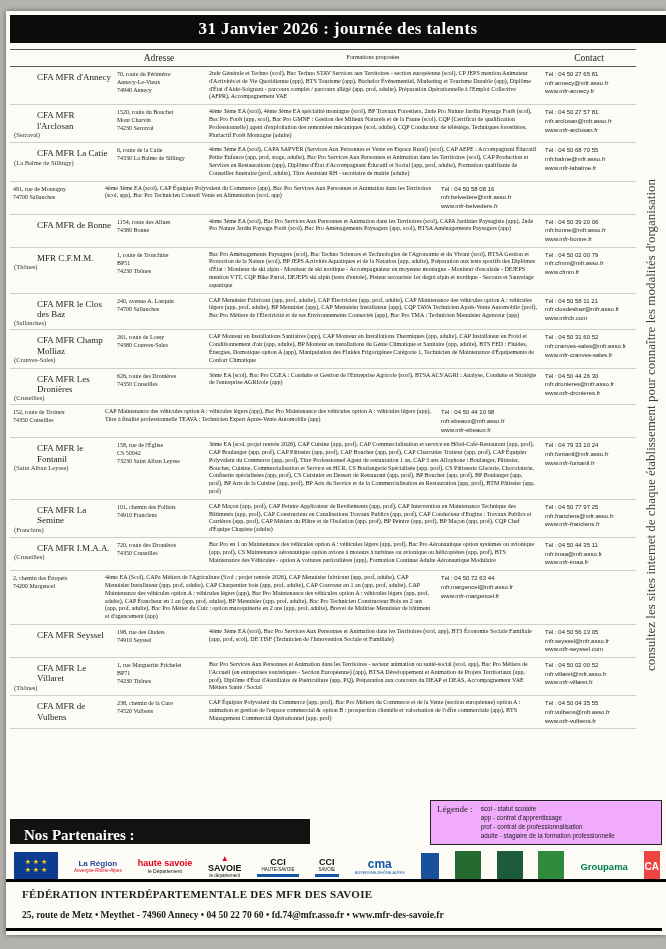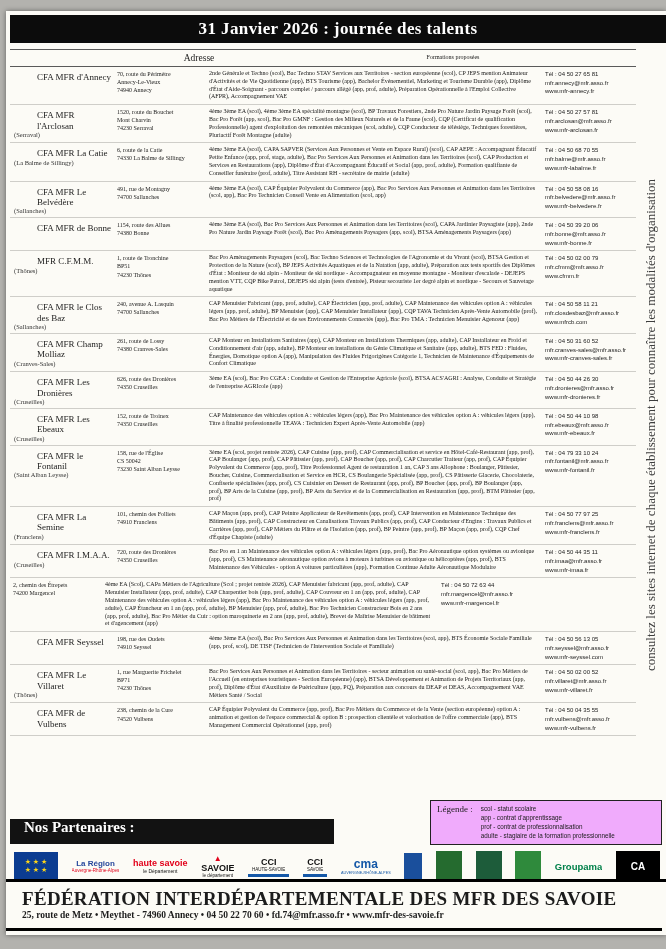--- a/index.html
+++ b/index.html
@@ -12,40 +12,40 @@
              display:flex;align-items:center;justify-content:center;}
   .title-bar span{color:#fff;font-size:17px;font-weight:bold;letter-spacing:.4px;}
   
   .side-note{position:absolute;right:0;top:40px;height:748px;width:30px;
              writing-mode:vertical-rl;transform:rotate(180deg);
              font-size:13px;color:#3d3d3d;display:flex;align-items:center;justify-content:center;
              line-height:28px;}
   
   .table{position:absolute;left:4px;top:38px;width:626px;height:750px;overflow:hidden;
          border-top:1px solid #5a5a5a;}
-  .thead{display:flex;border-bottom:1px solid #5a5a5a;align-items:center;height:17px;gap:40px;}
+  .thead{display:flex;border-bottom:1px solid #5a5a5a;align-items:center;height:17px;}
   .th{font-size:9.5px;text-align:center;color:#222;}
   .c-name{flex:0 0 104px;width:104px;padding:3px 2px 3px 4px;}
   .c-addr{flex:0 0 90px;width:90px;padding:3px 3px;}
   .c-form{flex:0 0 338px;width:338px;padding:3px 5px;}
   .c-contact{flex:0 0 94px;width:94px;padding:3px 3px;}
   .trow{display:flex;border-bottom:1px solid #cfcec9;}
   .cname{font-size:9px;line-height:1.15;padding-top:2px;margin-left:23px;}
   .csub{font-size:6.5px;color:#333;}
   .c-addr .line{font-size:6px;line-height:1.35;}
   .c-form{font-size:6px;line-height:1.3;color:#161616;}
   .c-contact .line{font-size:6px;line-height:1.45;font-family:"Liberation Sans",sans-serif;}
   
   .legend{position:absolute;left:424px;top:789px;width:232px;border:1px solid #222;
           display:flex;gap:8px;padding:3px 6px;background:#f0abfc;}
   .legend-label{font-size:9px;}
   .legend-items div{font-size:6.3px;line-height:1.45;font-family:"Liberation Sans",sans-serif;}
   
-  .partners-bar{position:absolute;left:4px;top:808px;width:324px;height:25px;background:#121212;
-                color:#fff;display:flex;align-items:flex-start;padding-left:14px;
+  .partners-bar{position:absolute;left:4px;top:808px;width:300px;height:25px;background:#121212;
+                color:#fff;display:flex;align-items:flex-end;padding-left:14px;
                 font-size:15px;font-weight:bold;}
   .logos{position:absolute;left:8px;top:837px;width:646px;height:36px;display:flex;
          align-items:center;justify-content:space-between;gap:3px;}
   .logo{display:flex;flex-direction:column;align-items:center;justify-content:center;
         text-align:center;overflow:hidden;font-family:"Liberation Sans",sans-serif;}
   .logo.eu{width:44px;height:29px;background:#0b3c91;}
   .logo.eu::before{content:"★ ★ ★";color:#ffd617;font-size:7px;line-height:1.2;}
   .logo.eu::after{content:"★ ★ ★";color:#ffd617;font-size:7px;line-height:1.2;}
   .logo.region .l0{color:#27489c;font-weight:bold;font-size:8px;}
   .logo.region .l1{color:#e2001a;font-size:4.6px;}
@@ -55,25 +55,25 @@
   .logo.sv .l0{font-weight:bold;font-size:9px;color:#111;}
   .logo.sv .l1{font-size:4.6px;color:#111;}
   .logo.cci{border-bottom:3px solid #1558a7;padding:1px 4px 2px;align-items:center;}
   .logo.cci .l0{font-weight:bold;font-size:9px;color:#111;}
   .logo.cci .l1{font-size:4.5px;color:#111;}
   .logo.cma .l0{color:#1558a7;font-weight:bold;font-size:12px;}
   .logo.cma .l1{color:#1558a7;font-size:3.8px;}
   .logo.bluebox{width:18px;height:26px;background:#1a4f9c;}
   .logo.greenbox{width:26px;height:30px;background:#1e7a34;}
   .logo.groupama .l0{color:#00804a;font-weight:bold;font-size:9.5px;}
-  .logo.ca{width:44px;height:30px;background:#000000;align-items:center;}
+  .logo.ca{width:16px;height:30px;background:#ef4444;align-items:center;}
   .logo.ca .l0{color:#fff;font-weight:bold;font-size:10px;}
   
   .federation{position:absolute;left:0;right:0;top:868px;border-top:3px solid #000;
-              padding:6px 0 2px 16px;font-size:19px;font-weight:bold;letter-spacing:.3px;}
+              padding:6px 0 2px 16px;font-size:11px;font-weight:bold;letter-spacing:.3px;}
   .footer-line{position:absolute;left:0;right:4px;top:897px;padding:2px 0 8px 16px;
                font-size:9.5px;font-weight:bold;border-bottom:3px solid #000;}
 </style>
 </head>
 <body>
 
 <div class="page">
 
   <div class="title-bar">
     <span>31 Janvier 2026 : journée des talents</span>
@@ -136,24 +136,20 @@
           </div>
     <div class="c-form">4ème 3ème EA (scol), CAPA SAPVER (Services Aux Personnes et Vente en Espace Rural) (scol), CAP AEPE : Accompagnant Éducatif Petite Enfance (app, prof, stage, adulte), Bac Pro Services Aux Personnes et Animation dans les Territoires (scol), CAP Production et Services en Restaurations (app), Diplôme d'État d'Accompagnant Éducatif et Social (app, prof, adulte), Formation qualifiante de Conseiller funéraire (prof, adulte), Titre Assistant RH - secrétaire de mairie (adulte)</div>
     <div class="c-contact">
             <div class="line">Tél : 04 50 68 70 55</div>
             <div class="line">mfr.balme@mfr.asso.fr</div>
             <div class="line">www.mfr-labalme.fr</div>
           </div>
   </div>
 
   <div class="trow">
-    <div class="c-name">
-      <div class="cname">CFA MFR Le Belvédère</div>
-      <div class="csub">(Sallanches)</div>
-    </div>
     <div class="c-addr">
             <div class="line">491, rue de Montagny</div>
             <div class="line">74700 Sallanches</div>
           </div>
     <div class="c-form">4ème 3ème EA (scol), CAP Équipier Polyvalent du Commerce (app), Bac Pro Services Aux Personnes et Animation dans les Territoires (scol, app), Bac Pro Technicien Conseil Vente en Alimentation (scol, app)</div>
     <div class="c-contact">
             <div class="line">Tél : 04 50 58 08 16</div>
             <div class="line">mfr.belvedere@mfr.asso.fr</div>
             <div class="line">www.mfr-belvedere.fr</div>
           </div>
@@ -239,24 +235,20 @@
           </div>
     <div class="c-form">3ème EA (scol), Bac Pro CGEA : Conduite et Gestion de l'Entreprise Agricole (scol), BTSA ACS'AGRI : Analyse, Conduite et Stratégie de l'entreprise AGRIcole (app)</div>
     <div class="c-contact">
             <div class="line">Tél : 04 50 44 26 30</div>
             <div class="line">mfr.dronieres@mfr.asso.fr</div>
             <div class="line">www.mfr-dronieres.fr</div>
           </div>
   </div>
 
   <div class="trow">
-    <div class="c-name">
-      <div class="cname">CFA MFR Les Ebeaux</div>
-      <div class="csub">(Cruseilles)</div>
-    </div>
     <div class="c-addr">
             <div class="line">152, route de Troinex</div>
             <div class="line">74350 Cruseilles</div>
           </div>
     <div class="c-form">CAP Maintenance des véhicules option A : véhicules légers (app), Bac Pro Maintenance des véhicules option A : véhicules légers (app), Titre à finalité professionnelle TEAVA : Technicien Expert Après-Vente Automobile (app)</div>
     <div class="c-contact">
             <div class="line">Tél : 04 50 44 10 98</div>
             <div class="line">mfr.ebeaux@mfr.asso.fr</div>
             <div class="line">www.mfr-ebeaux.fr</div>
           </div>

